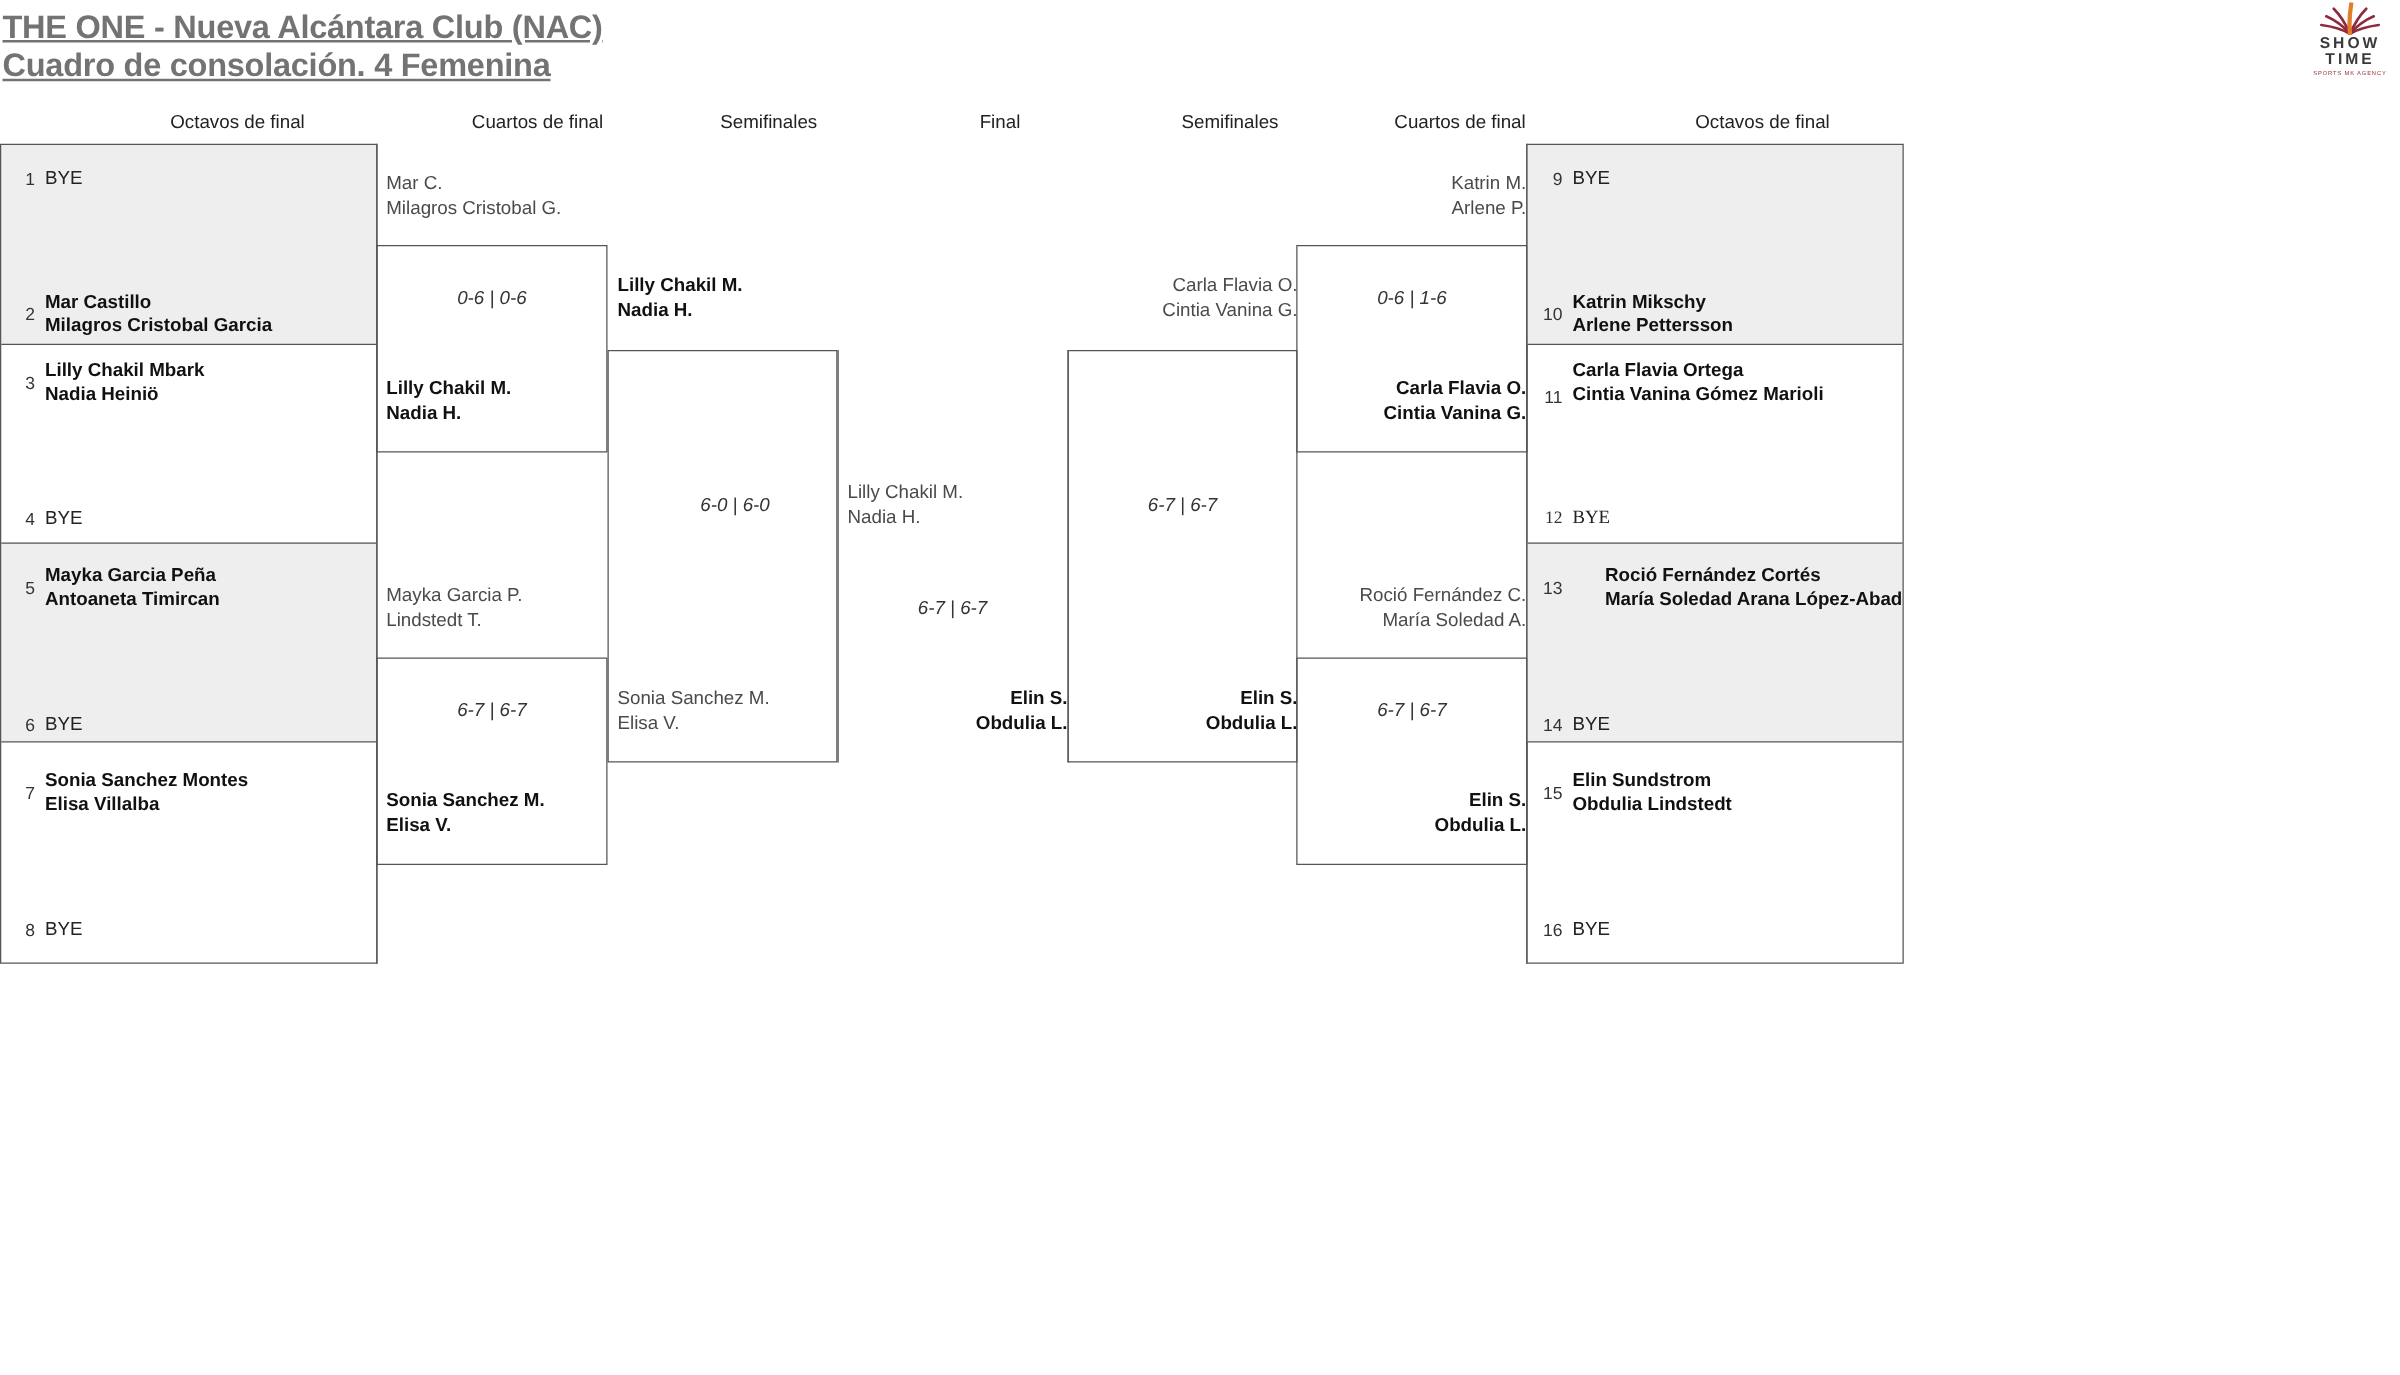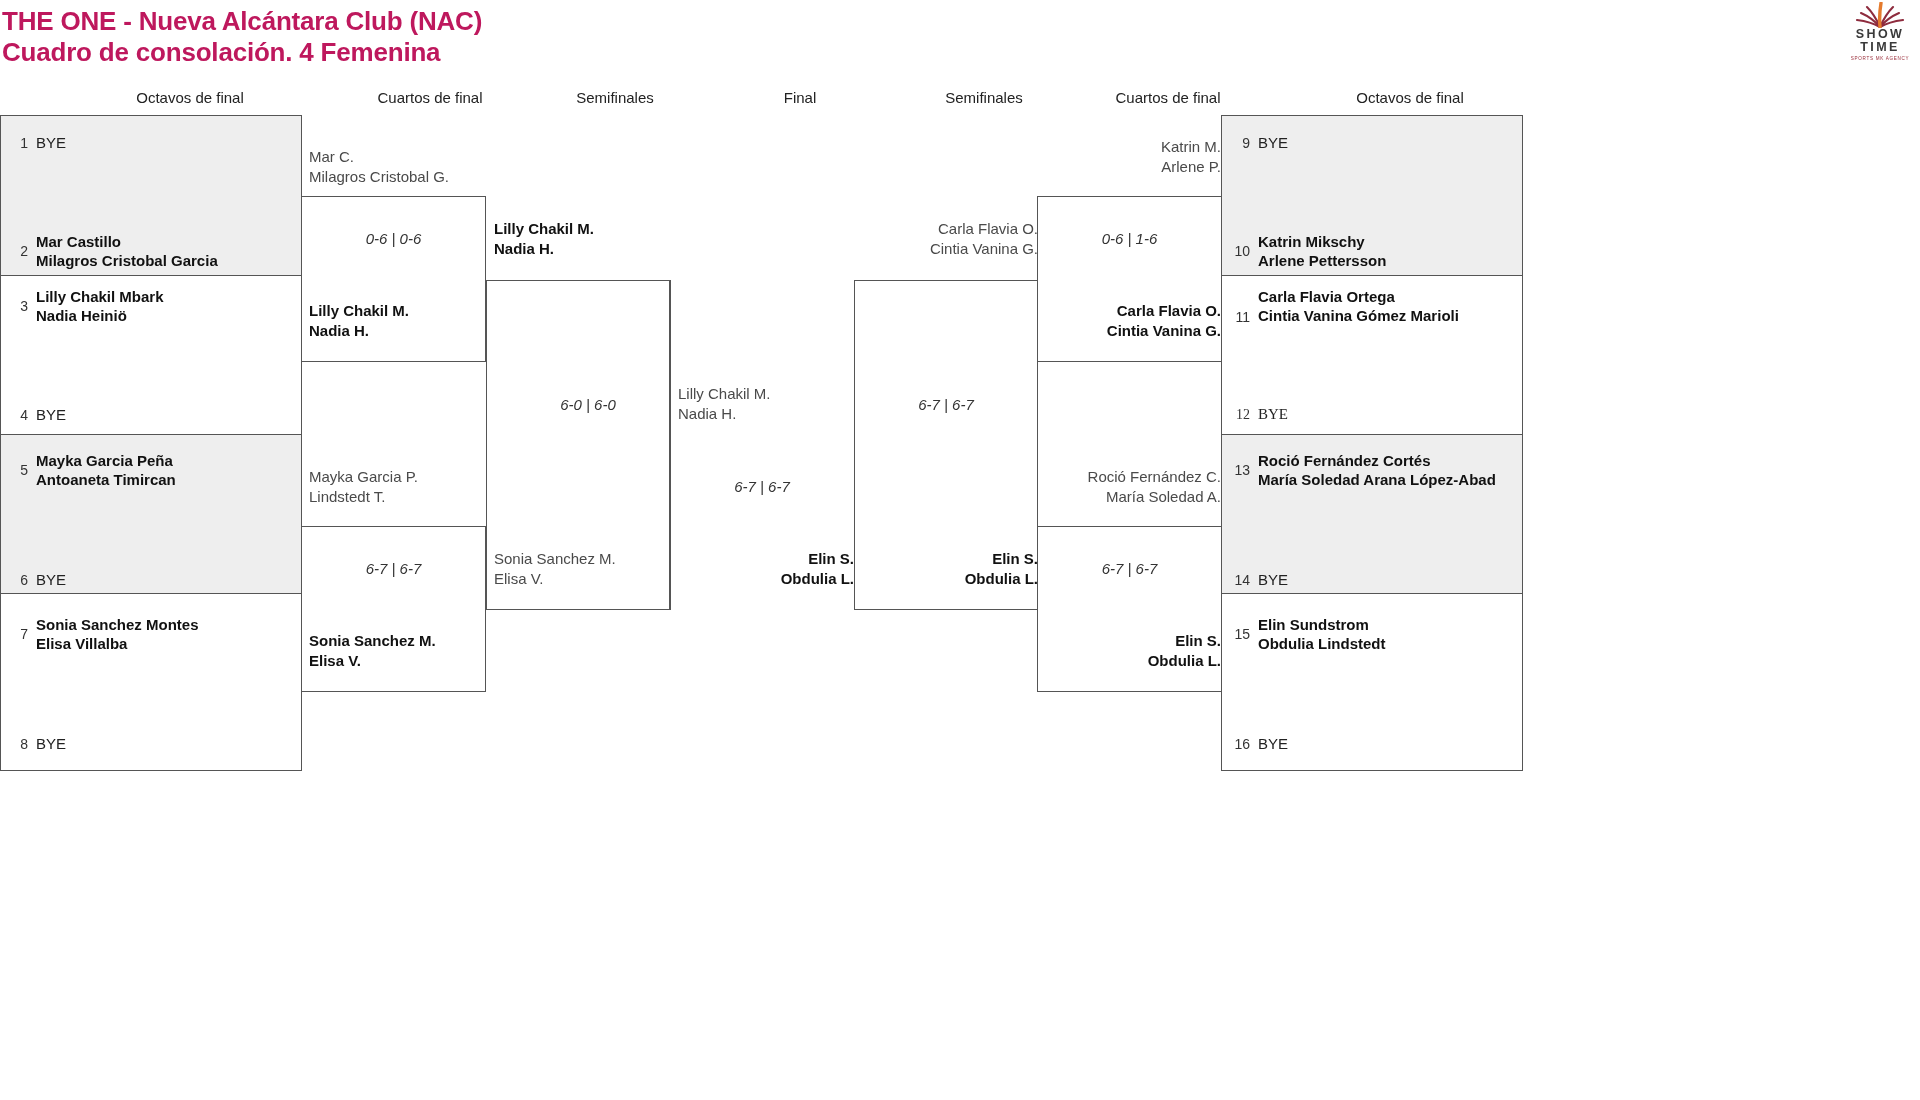--- a/index.html
+++ b/index.html
@@ -5,21 +5,21 @@
   html,body{margin:0;padding:0;}
   body{
     width:1920px;height:1100px;background:#ffffff;
     font-family:"Liberation Sans", sans-serif;
     color:#1a1a1a; overflow:hidden; position:relative;
   }
   .stage{position:absolute;left:0;top:0;width:1920px;height:1100px;}
 
   
   #title{position:absolute;left:2px;top:6px;width:1100px;}
-  #title .ln{font-size:26px;font-weight:700;line-height:31px;letter-spacing:-0.2px;color:#be185d;}
+  #title .ln{font-size:26px;font-weight:700;line-height:31px;letter-spacing:-0.2px;color:#737373;text-decoration:underline;}
 
   
   #logo{position:absolute;left:1844px;top:2px;width:72px;height:62px;text-align:center;}
   #logo .burst{height:26px;position:relative;}
   #logo .lg1{font-size:12.5px;letter-spacing:2.4px;font-weight:700;color:#3a3a3a;line-height:13px;}
   #logo .lg2{font-size:12.5px;letter-spacing:2.4px;font-weight:700;color:#3a3a3a;line-height:13px;}
   #logo .lg3{font-size:4.6px;letter-spacing:0.7px;color:#9b2f3c;line-height:7px;margin-top:1px;}
 
   
   .rhdr{position:absolute;font-size:15px;color:#222;text-align:center;top:89px;}
@@ -128,21 +128,21 @@
   </div>
   <div class="seedrow" style="left:6px;top:734px;">
     <span class="seedno">8</span>
     <span class="seednames bye">BYE</span>
   </div>
 
   <div class="bx" style="left:301px;top:196px;width:185px;height:166px;"></div>
   <div class="bx" style="left:301px;top:526px;width:185px;height:166px;"></div>
   <div class="ln-v" style="left:301px;top:115px;height:656px;"></div>
 
-  <div class="pair lose" style="left:309px;top:137px;width:230px;margin-top:10px;">
+  <div class="pair lose" style="left:309px;top:137px;width:230px;">
     <div>Mar C.</div>
     <div>Milagros Cristobal G.</div>
   </div>
   <div class="pair win" style="left:309px;top:301px;width:230px;">
     <div>Lilly Chakil M.</div>
     <div>Nadia H.</div>
   </div>
   <div class="pair lose" style="left:309px;top:467px;width:230px;">
     <div>Mayka Garcia P.</div>
     <div>Lindstedt T.</div>
@@ -236,21 +236,21 @@
     <span class="seedno">11</span>
     <span class="seednames">
       <div>Carla Flavia Ortega</div>
       <div>Cintia Vanina Gómez Marioli</div>
     </span>
   </div>
   <div class="seedrow" style="left:1228px;top:405px;font-family:Liberation Serif, serif;">
     <span class="seedno">12</span>
     <span class="seednames bye">BYE</span>
   </div>
-  <div class="seedrow" style="left:1228px;top:451px;">
+  <div class="seedrow" style="left:1228px;top:451px;gap:26px;">
     <span class="seedno">13</span>
     <span class="seednames">
       <div>Roció Fernández Cortés</div>
       <div>María Soledad Arana López-Abad</div>
     </span>
   </div>
   <div class="seedrow" style="left:1228px;top:570px;">
     <span class="seedno">14</span>
     <span class="seednames bye">BYE</span>
   </div>

